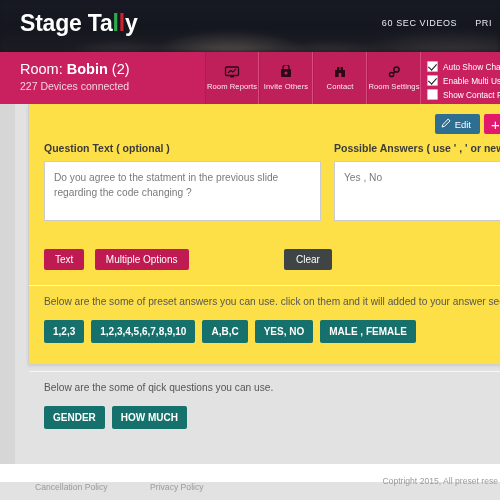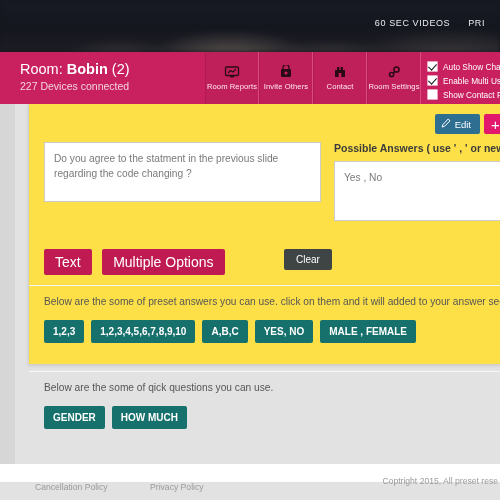--- a/index.html
+++ b/index.html
@@ -29,21 +29,21 @@
   }
   .logo {
     position: absolute; left: 20px; top: 10px;
     font-size: 23px; font-weight: bold; color: #ffffff;
     letter-spacing: -0.2px; white-space: nowrap;
   }
   .logo .bar-g { color: #2fa84f; }
   .logo .bar-r { color: #d0212f; }
 
   .topnav {
-    position: absolute; right: 11px; top: 18px;
+    position: absolute; right: 4px; top: 18px;
     display: flex; gap: 18px; padding-right: 4px;
     font-size: 9px; color: #e9e9ee; letter-spacing: .6px; white-space: nowrap;
   }
   .topnav span { cursor: pointer; }
 
   
   .roombar {
     position: absolute; left: 0; top: 52px; width: 500px; height: 52px;
     background: #c9205f;
     display: flex; align-items: stretch;
@@ -114,21 +114,21 @@
   }
   .ta {
     width: 100%; height: 60px; background: #ffffff; border: 1px solid #cccccc;
     padding: 8px 9px; font-family: "Liberation Sans", sans-serif;
     font-size: 10.2px; color: #7a7a7a; line-height: 15px; resize: none; outline: none;
   }
   .col-r .ta { width: 240px; }
 
   .btnrow { position: absolute; left: 15px; top: 145px; width: 455px; height: 22px; }
   .btn-pink {
-    background: #c01a52; color: #ffffff; font-size: 14px; padding: 5px 11px;
+    background: #c01a52; color: #ffffff; font-size: 10px; padding: 5px 11px;
     border-radius: 2px; display: inline-block; cursor: pointer; white-space: nowrap;
   }
   .btn-dark {
     background: #3f4445; color: #ffffff; font-size: 10px; padding: 5px 12px;
     border-radius: 2px; position: absolute; left: 240px; top: 0; cursor: pointer;
   }
   .btnrow .b2 { margin-left: 6px; }
 
   .divider { position: absolute; left: 0; width: 485px; height: 1px; background: #dadada; border-top: 1px solid #f7f7f7; }
 
@@ -150,20 +150,21 @@
   .flink.b { margin-left: 38px; }
   .fcopy { position: absolute; right: 0; top: 12px; font-size: 8.6px; color: #9a9a9a; white-space: nowrap; padding-right: 2px; }
 </style>
 </head>
 <body>
 
 <div id="page">
 
   <div class="hero">
     <div class="hero-blur"></div>
+    <div class="logo"><span>Stage Ta</span><span class="bar-g">l</span><span class="bar-r">l</span><span>y</span></div>
     <div class="topnav">
       <span>60 SEC VIDEOS</span>
       <span>PRI</span>
     </div>
   </div>
 
   <div class="roombar">
 
     <div class="room-info">
       <div class="room-title"><span>Room: </span><b>Bobin</b><span> (2)</span></div>
@@ -248,20 +249,21 @@
                 <path d="M8.6 1.2l2.2 2.2L4.2 10 1.4 10.8 2.2 8z" fill="none" stroke="#ffffff" stroke-width="1.2"></path>
               </svg>
           </span>
           <span>Edit</span>
         </div>
         <div class="btn-plus">+</div>
       </div>
 
       <div class="form-row">
         <div class="col-l">
+          <div class="field-label">Question Text ( optional )</div>
           <textarea class="ta" placeholder="Question Text" style="">Do you agree to the statment in the previous slide regarding the code changing ?</textarea>
         </div>
         <div class="col-r">
           <div class="field-label">Possible Answers ( use ' , ' or newline separa</div>
           <textarea class="ta" placeholder="Possible Answers" style="">Yes , No</textarea>
         </div>
       </div>
 
       <div class="btnrow">
         <span class="btn-pink">Text</span>

